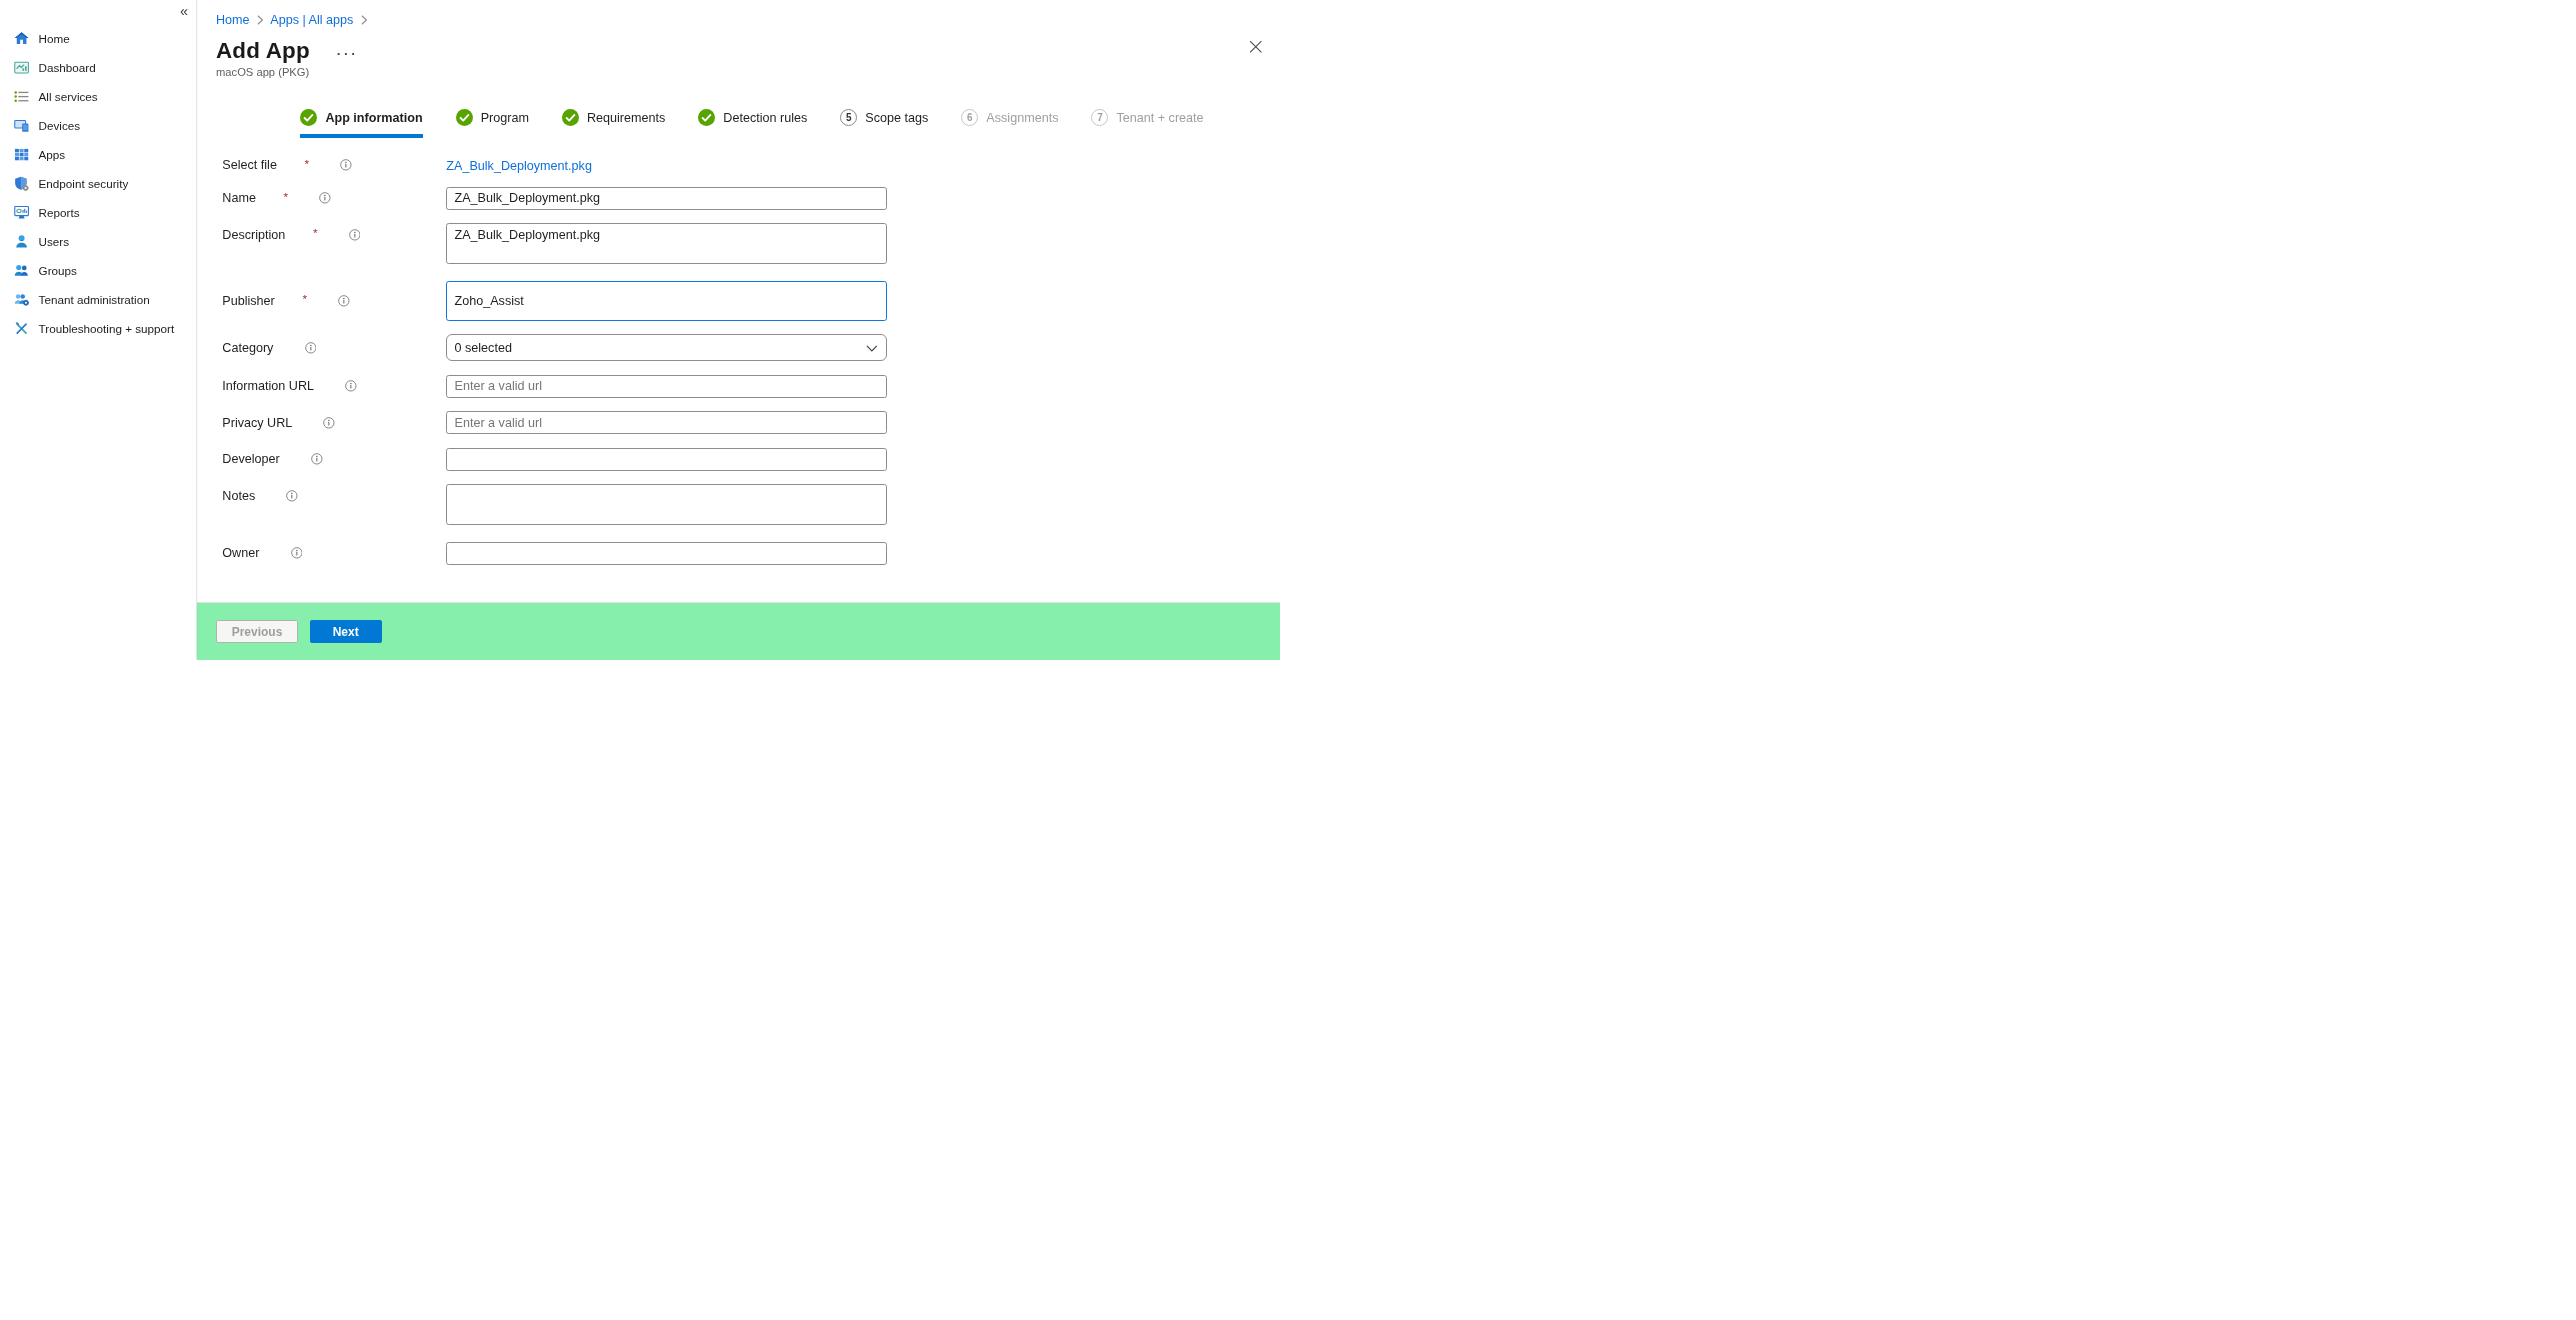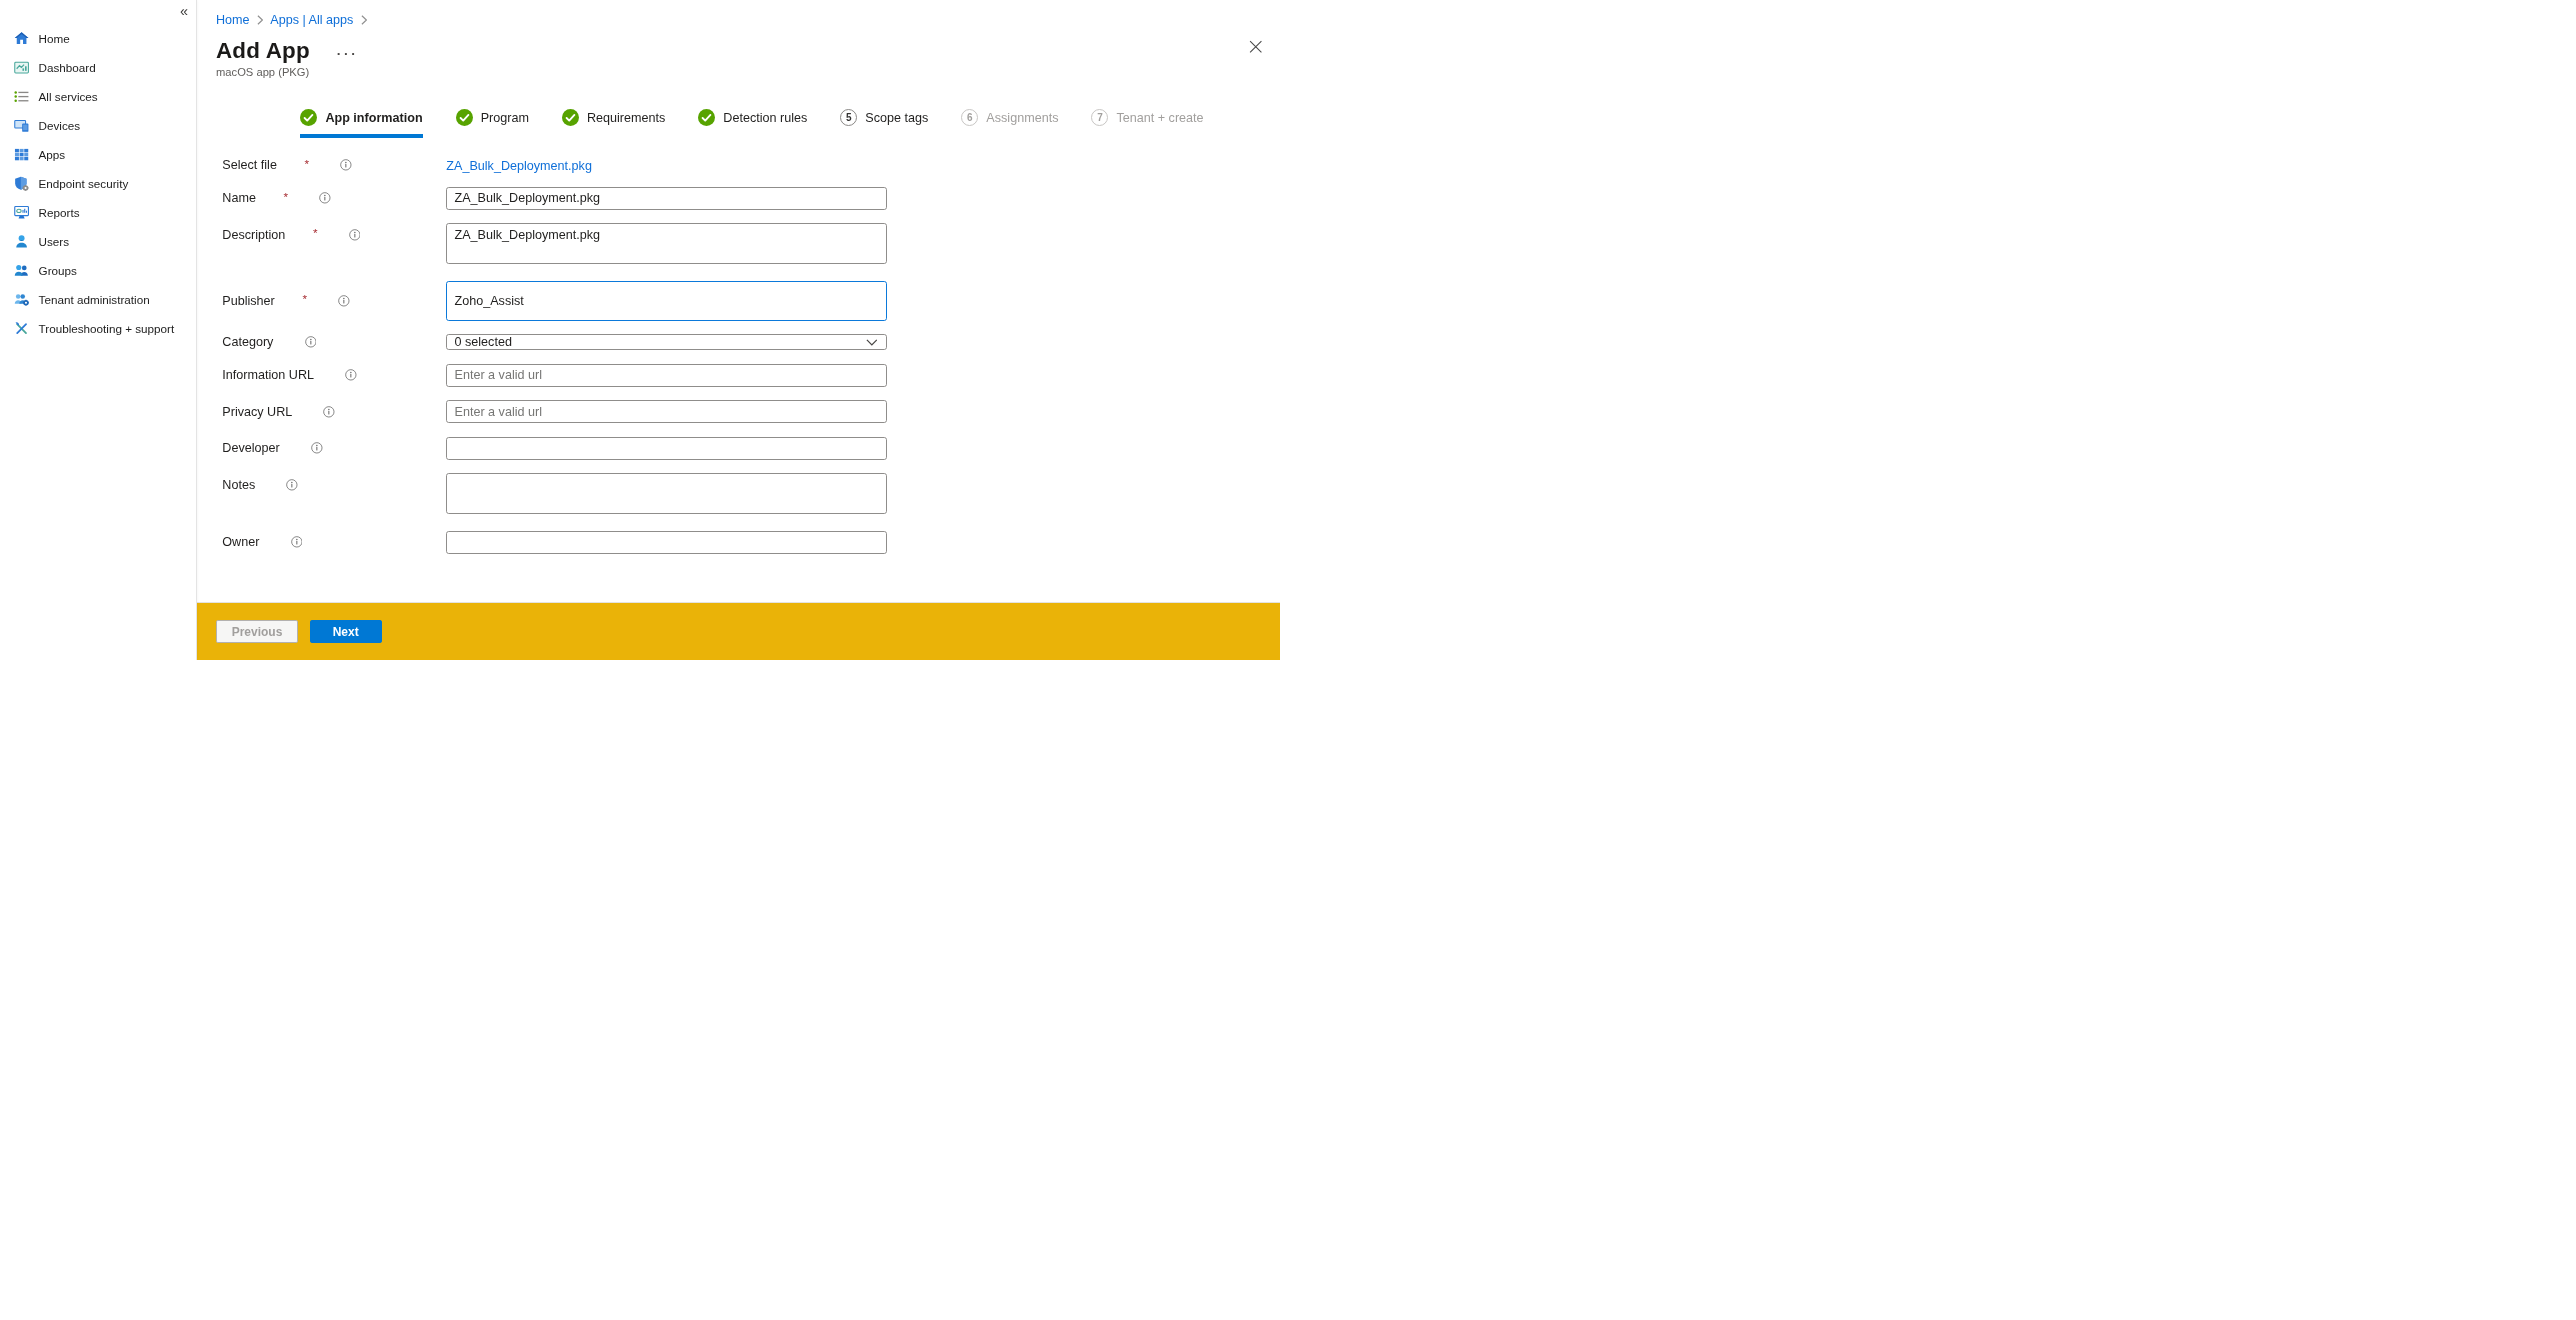--- a/index.html
+++ b/index.html
@@ -87,29 +87,29 @@
   .txt-input, .txt-area, .dropdown {
     width: 100%; border: 0.9px solid #8f8d8b; border-radius: 2.7px;
     font-family: "Liberation Sans", sans-serif; font-size: 12.6px; color: #201f1e;
     background: #fff;
   }
   .txt-input { height: 23px; padding: 0 7.2px; }
   .txt-input::placeholder, .txt-area::placeholder { color: #767674; opacity: 1; }
   .txt-input.focused { border: 1.8px solid #0b79da; height: 40px; }
   .txt-area { height: 41px; padding: 3.6px 7.2px; resize: none; overflow: hidden; }
   .txt-area.tall { height: 41px; }
-  .dropdown { height: 16px; display: flex; align-items: center; justify-content: space-between; padding: 0 9px 0 7.2px; cursor: pointer; }
+  .dropdown { height: 27px; display: flex; align-items: center; justify-content: space-between; padding: 0 9px 0 7.2px; cursor: pointer; border-radius: 6px; }
   .dropdown-value { font-size: 12.6px; color: #201f1e; }
   .file-link, .image-link { color: #0f6fd8; font-size: 12.6px; text-decoration: none; cursor: pointer; }
   .row-logo { margin-top: 17px; flex-direction: column; }
 
   
   .footer {
     position: absolute; left: 197px; right: 8px; bottom: 0; height: 58px;
-    border-top: 0.9px solid #e3e3e1; background: #eab308;
+    border-top: 0.9px solid #e3e3e1; background: #86efac;
   }
   .footer-inner { padding: 17px 0 0 19px; display: flex; gap: 11.7px; }
   .btn {
     height: 23px; font-size: 12px; font-weight: bold; border-radius: 1.8px;
     font-family: "Liberation Sans", sans-serif; cursor: pointer;
     display: inline-flex; align-items: center; justify-content: center;
   }
   .btn-secondary {
     width: 82px; background: #f6f6f5; border: 0.9px solid #b3b1af; color: #a19f9d; cursor: default;
   }

